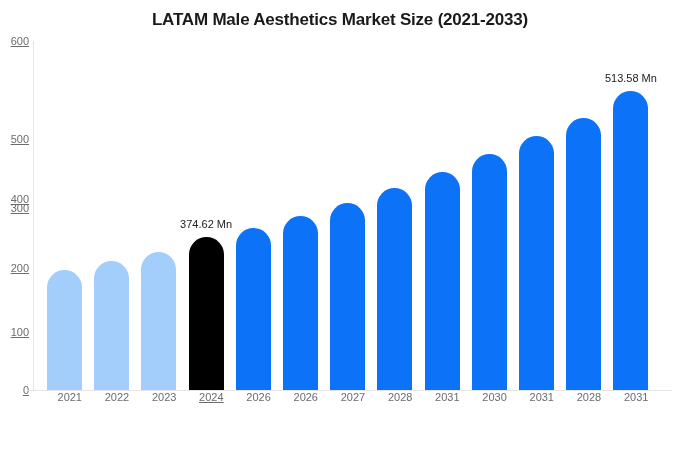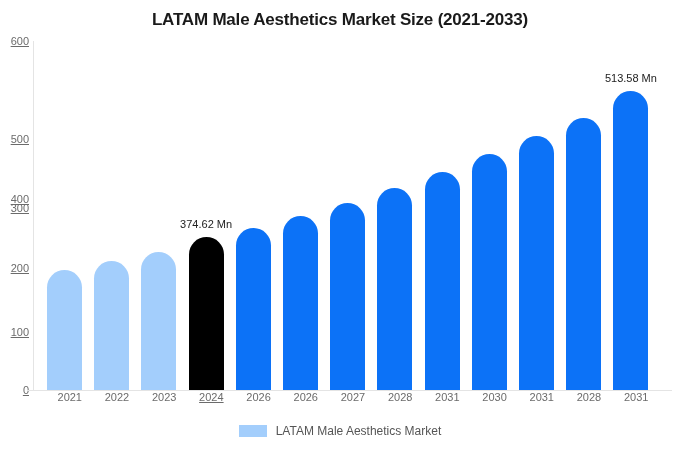--- a/index.html
+++ b/index.html
@@ -179,24 +179,20 @@
       </div>
       <div class="bar-slot" style="left: 532.2px;">
         <div class="bar" title="2032: 468" style="height: 272.22px; background: rgb(12, 114, 247);"></div>
       </div>
       <div class="bar-slot" style="left: 579.4px;">
         <div class="bar" title="2033: 513.58" style="height: 298.732px; background: rgb(12, 114, 247);"></div>
         <div class="bar-label" style="bottom: 305.732px;">513.58 Mn</div>
       </div>
     </div>
 
-  <div id="legend">
-    <span id="legend-swatch" style="background: rgb(163, 206, 252);"></span>
-    <span id="legend-label">LATAM Male Aesthetics Market</span>
-  </div>
 
 <div class="x-tick" style="left: 47px;">2021</div>
     <div class="x-tick" style="left: 94.2px;">2022</div>
     <div class="x-tick" style="left: 141.4px;">2023</div>
     <div class="x-tick" style="left: 188.6px; text-decoration: underline;">2024</div>
     <div class="x-tick" style="left: 235.8px;">2026</div>
     <div class="x-tick" style="left: 283px;">2026</div>
     <div class="x-tick" style="left: 330.2px;">2027</div>
     <div class="x-tick" style="left: 377.4px;">2028</div>
     <div class="x-tick" style="left: 424.6px;">2031</div>

